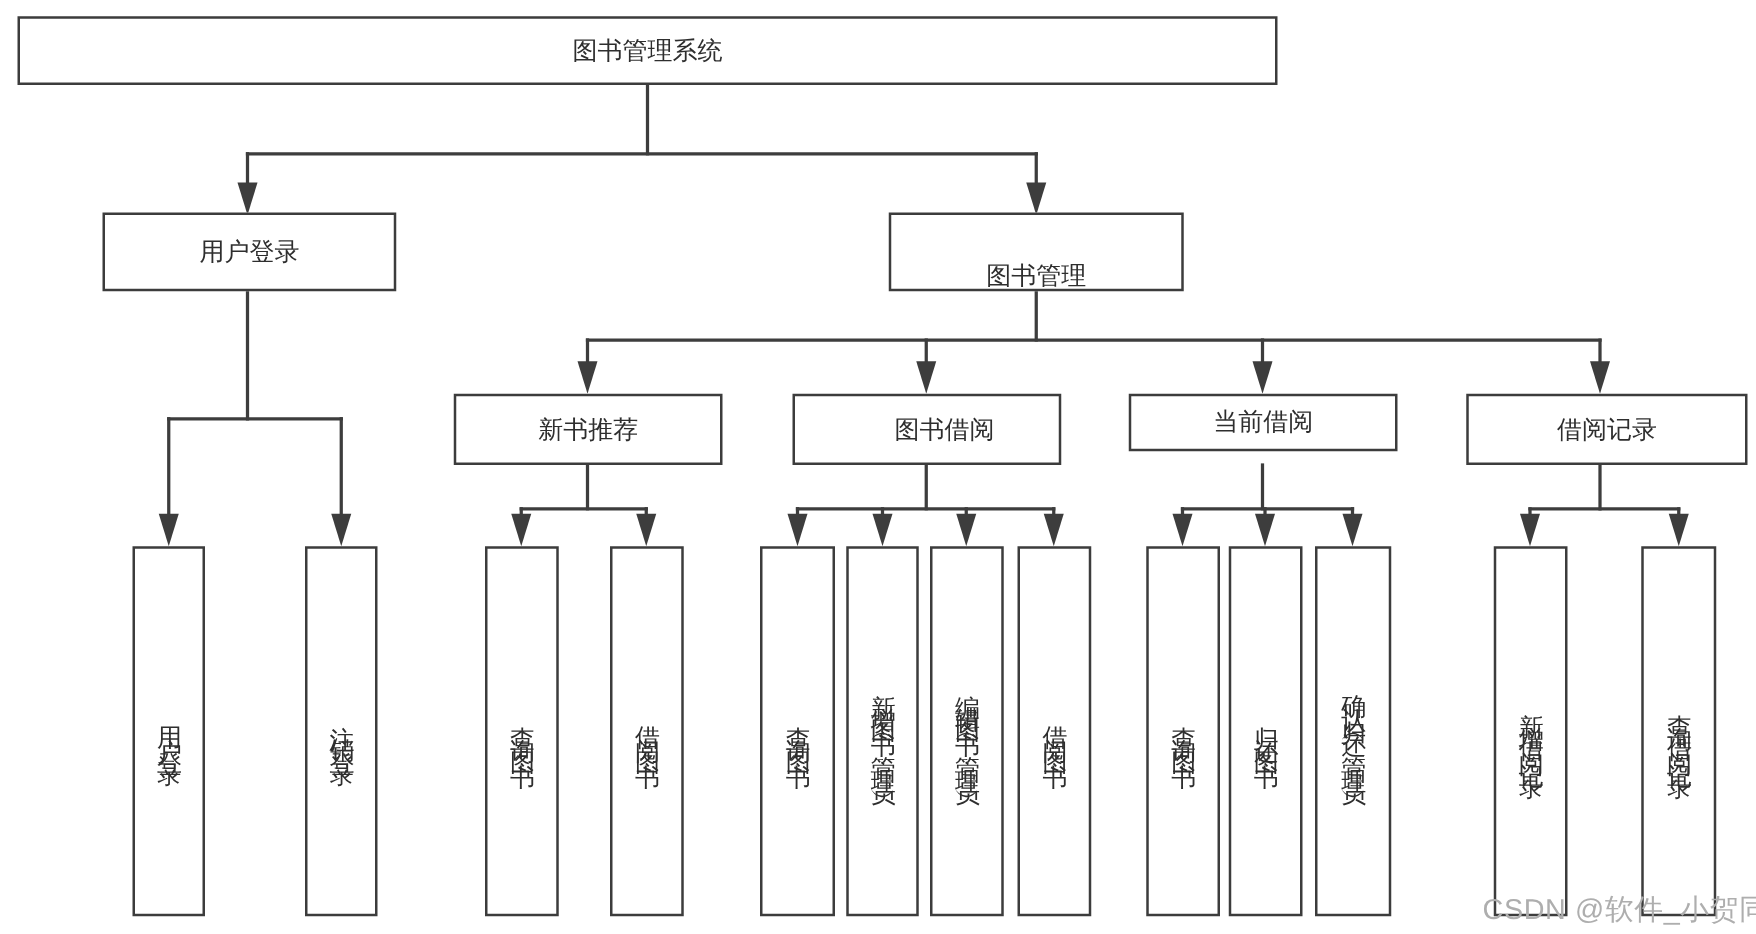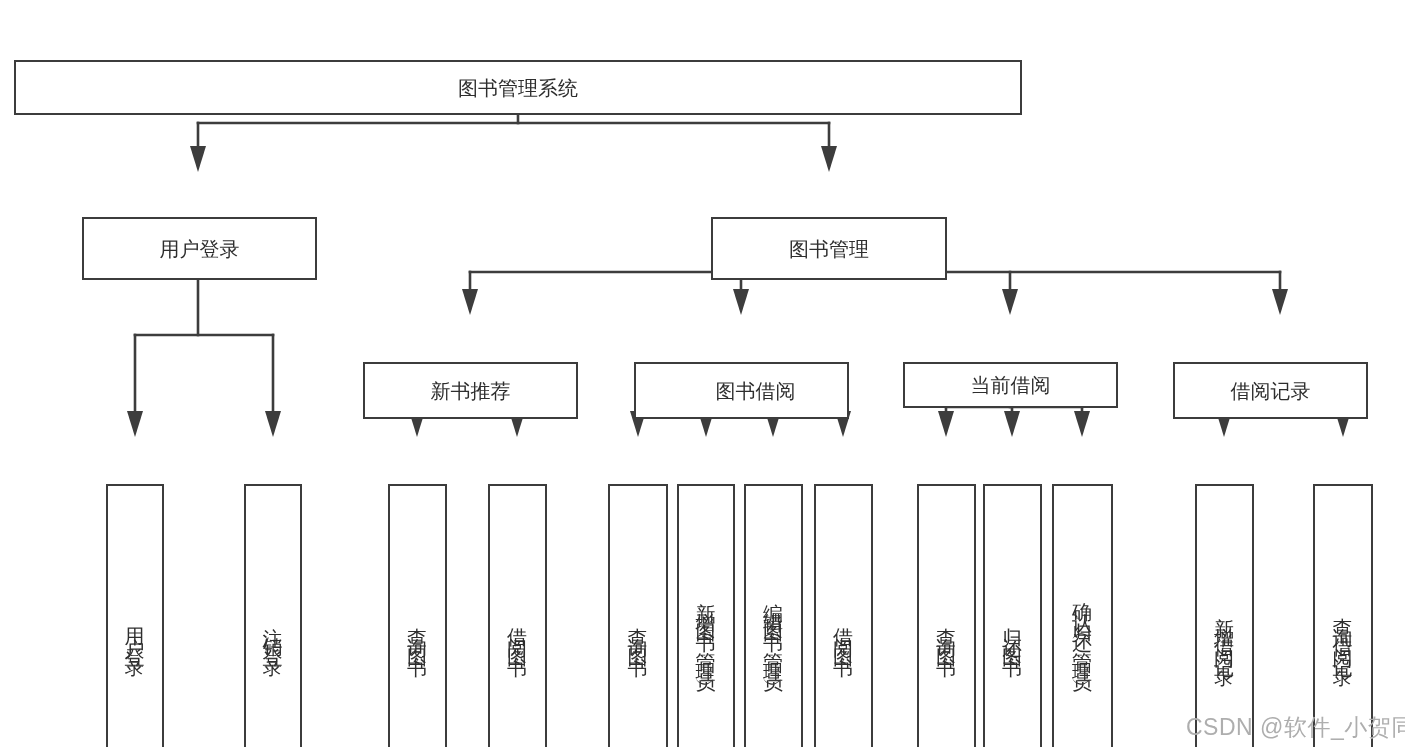--- a/index.html
+++ b/index.html
@@ -23,37 +23,36 @@
     position: absolute;
     box-sizing: border-box;
     background: #ffffff;
     border: 2.5px solid #3c3c3c;
     display: flex;
     align-items: center;
     justify-content: center;
     color: #2e2e2e;
     font-size: 20px;
     line-height: 1;
-    margin-top: 47px;
   }
   .node-v span {
     writing-mode: vertical-rl;
     text-orientation: mixed;
     letter-spacing: 10px;
   }
 
   
   .p-root   { left: 14px;  top: 13px;  width: 1008px; height: 55px; }
   .p-login  { left: 82px;  top: 170px; width: 235px;  height: 63px; }
-  .p-mgmt   { left: 711px; top: 170px; width: 236px;  height: 63px; }
+  .p-mgmt   { left: 711px; top: 170px; width: 236px;  height: 63px; align-items: flex-end; }
 
   .p-l3a { left: 363px;  top: 315px; width: 215px; height: 57px; }
   .p-l3b { left: 634px;  top: 315px; width: 215px; height: 57px; padding-left: 28px; }
   .p-l3c { left: 903px;  top: 315px; width: 215px; height: 46px; }
-  .p-l3d { left: 1173px; top: 315px; width: 195px; height: 57px; }
+  .p-l3d { left: 1173px; top: 315px; width: 225px; height: 57px; }
 
   .leaf { top: 437px; height: 296px; }
   .p-lf1  { left: 106px;  width: 58px; }
   .p-lf2  { left: 244px;  width: 58px; }
   .p-lf3  { left: 388px;  width: 59px; }
   .p-lf4  { left: 488px;  width: 59px; }
   .p-lf5  { left: 608px;  width: 60px; }
   .p-lf6  { left: 677px;  width: 58px; }
   .p-lf7  { left: 744px;  width: 59px; }
   .p-lf8  { left: 814px;  width: 59px; }

